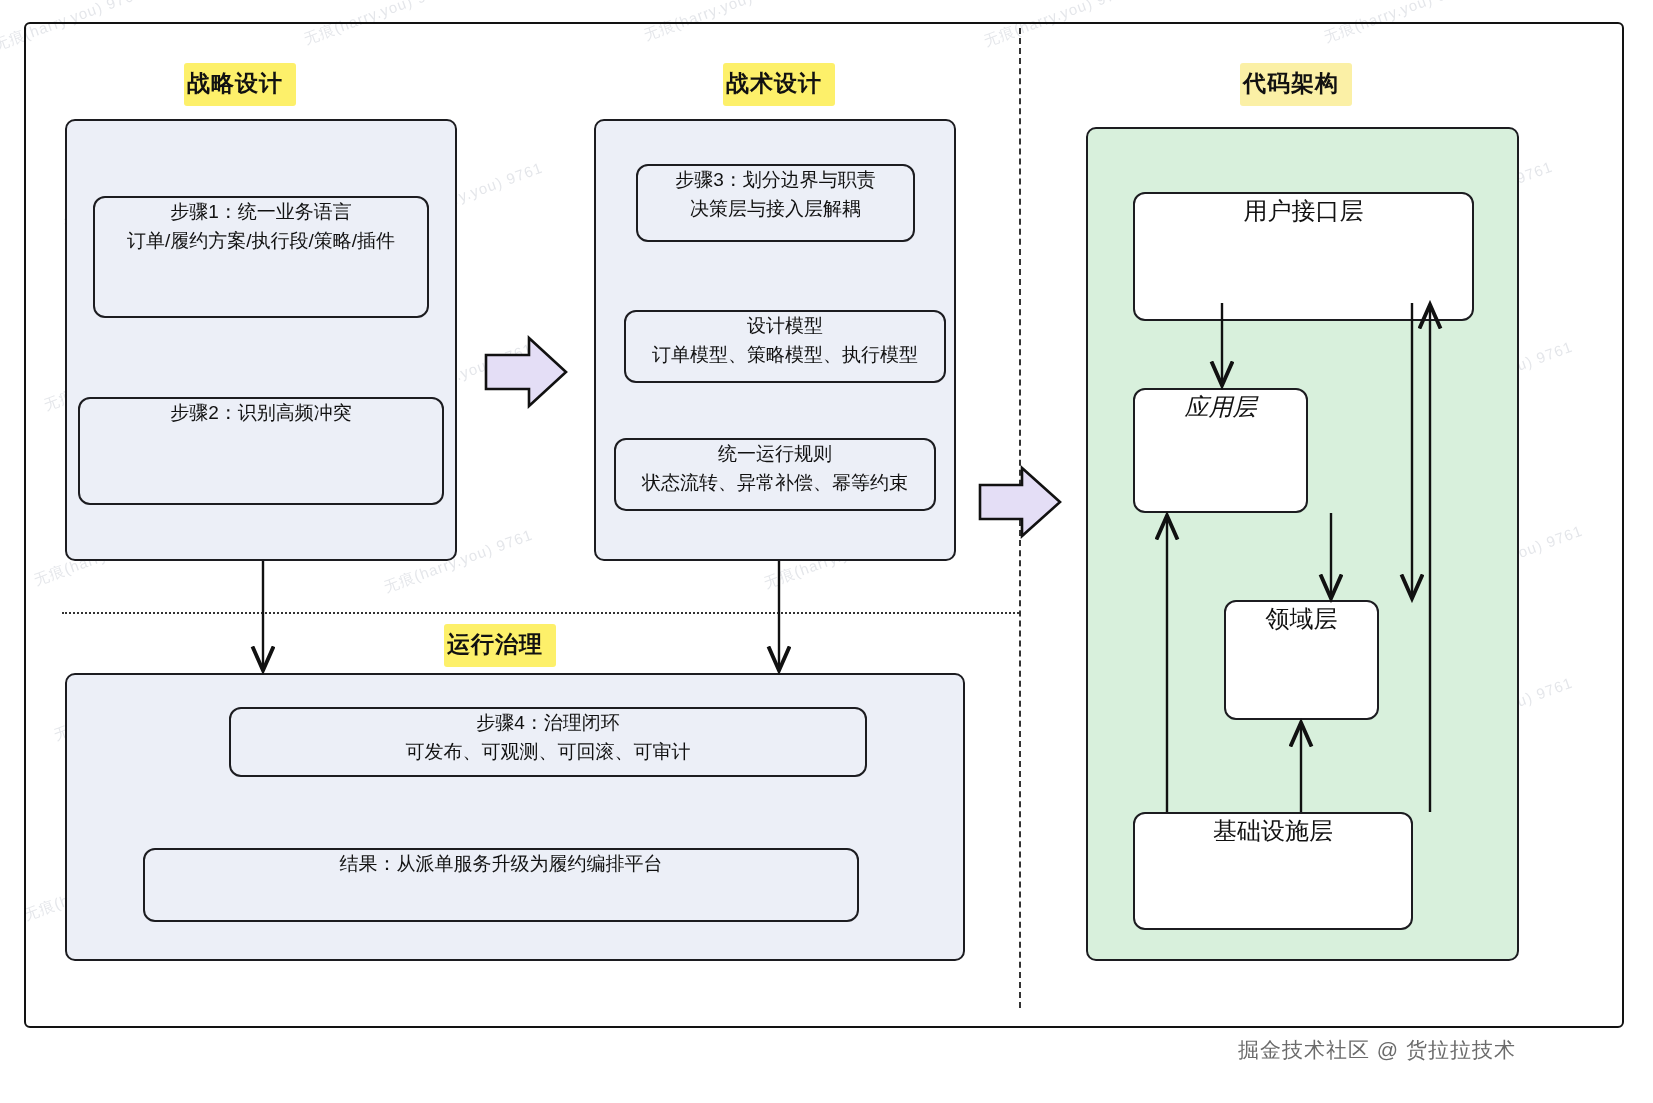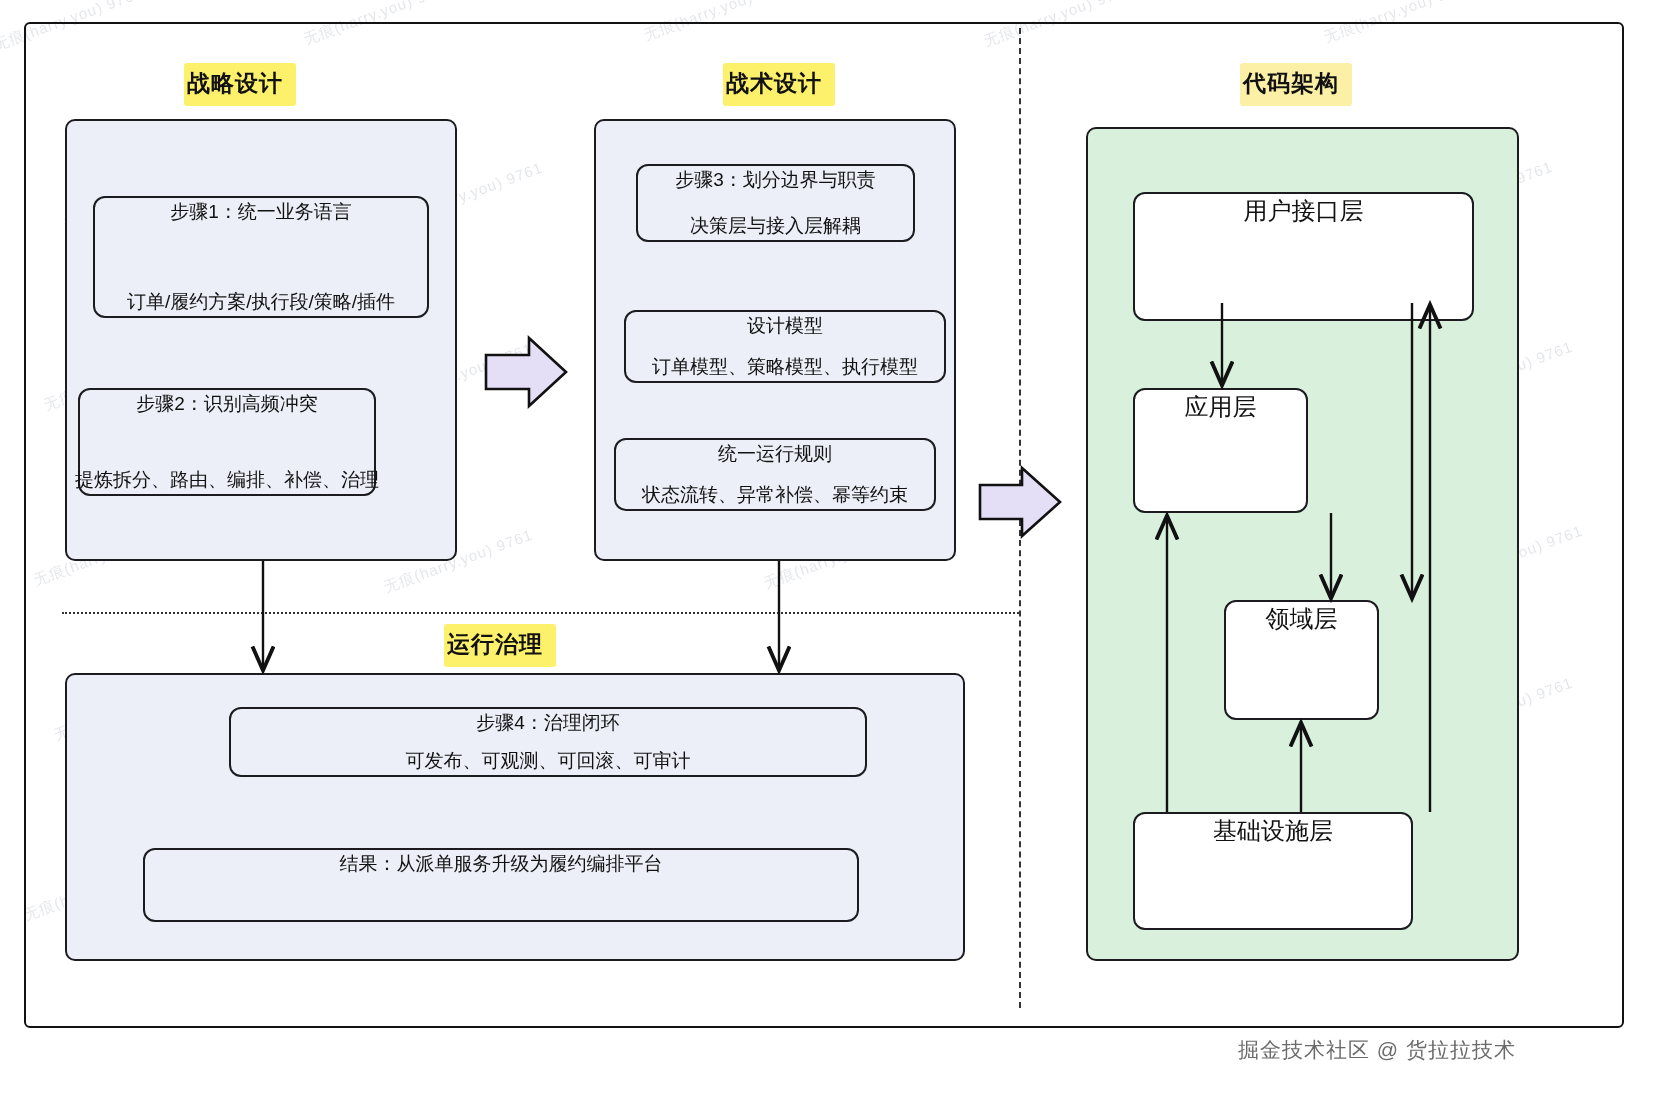--- a/index.html
+++ b/index.html
@@ -63,21 +63,21 @@
   
   .box{
     position:absolute;
     box-sizing:border-box;
     border:2.5px solid #1c1c20;
     border-radius:12px;
     background:#eceff7;
     display:flex;
     flex-direction:column;
     align-items:center;
-    justify-content:space-between;
+    justify-content:flex-start;
     text-align:center;
     color:#111;
   }
   .box.white{background:#ffffff;}
   .box .l1{font-size:19px;line-height:1.5;white-space:nowrap;}
   .box .l2{font-size:19px;line-height:1.5;white-space:nowrap;}
   .box .big{font-size:24px;line-height:1.4;white-space:nowrap;}
 
   
   .svg-layer{
@@ -155,23 +155,22 @@
 
   <div class="panel" style="left:65px;top:119px;width:392px;height:442px;"></div>
   <div class="panel" style="left:594px;top:119px;width:362px;height:442px;"></div>
   <div class="panel" style="left:65px;top:673px;width:900px;height:288px;"></div>
   <div class="panel green" style="left:1086px;top:127px;width:433px;height:834px;"></div>
 
   <div class="box" style="left:93px;top:196px;width:336px;height:122px;">
     <div class="l1">步骤1：统一业务语言</div>
     <div class="l2">订单/履约方案/执行段/策略/插件</div>
   </div>
-  <div class="box" style="left:78px;top:388px;width:298px;height:108px;">
+  <div class="box" style="left:78px;top:397px;width:366px;height:108px;">
     <div class="l1">步骤2：识别高频冲突</div>
-    <div class="l2">提炼拆分、路由、编排、补偿、治理</div>
   </div>
 
   <div class="box" style="left:636px;top:164px;width:279px;height:78px;">
     <div class="l1">步骤3：划分边界与职责</div>
     <div class="l2">决策层与接入层解耦</div>
   </div>
   <div class="box" style="left:614px;top:438px;width:322px;height:73px;">
     <div class="l1">统一运行规则</div>
     <div class="l2">状态流转、异常补偿、幂等约束</div>
   </div>
@@ -184,21 +183,21 @@
     <div class="l1">步骤4：治理闭环</div>
     <div class="l2">可发布、可观测、可回滚、可审计</div>
   </div>
   <div class="box" style="left:143px;top:848px;width:716px;height:74px;">
     <div class="l1">结果：从派单服务升级为履约编排平台</div>
   </div>
 
   <div class="box white" style="left:1133px;top:192px;width:341px;height:129px;">
     <div class="big">用户接口层</div>
   </div>
-  <div class="box white" style="left:1133px;top:388px;width:175px;height:125px;">
+  <div class="box white" style="left:1133px;top:388px;width:175px;height:125px;font-style:italic;">
     <div class="big">应用层</div>
   </div>
   <div class="box white" style="left:1224px;top:600px;width:155px;height:120px;">
     <div class="big">领域层</div>
   </div>
   <div class="box white" style="left:1133px;top:812px;width:280px;height:118px;">
     <div class="big">基础设施层</div>
   </div>
 
   <svg class="svg-layer" xmlns="http://www.w3.org/2000/svg">

